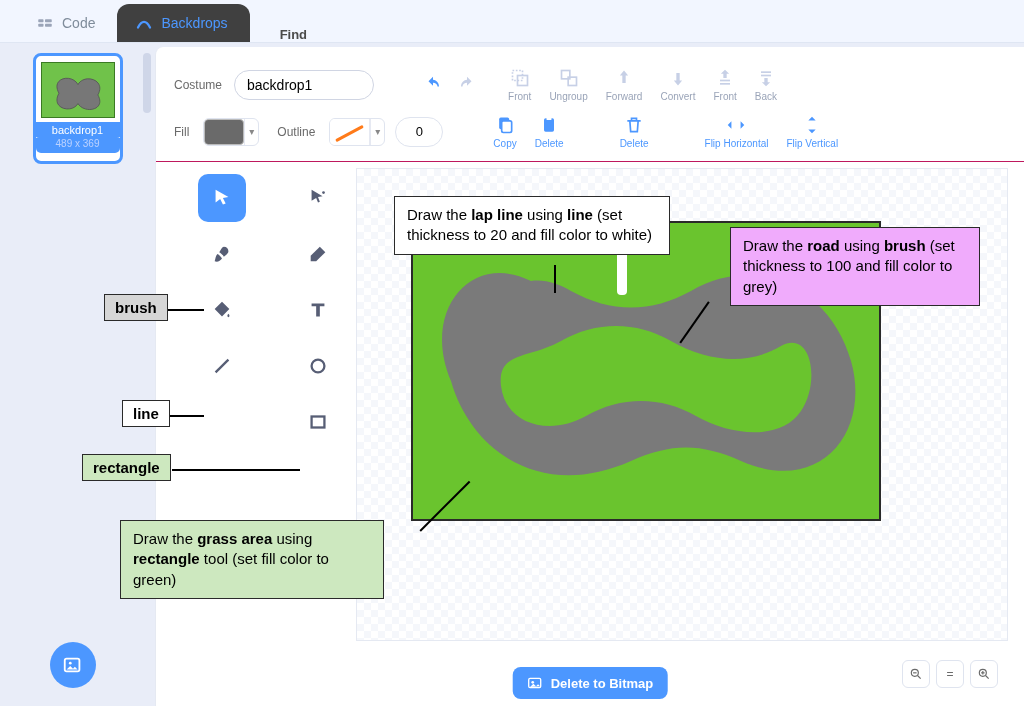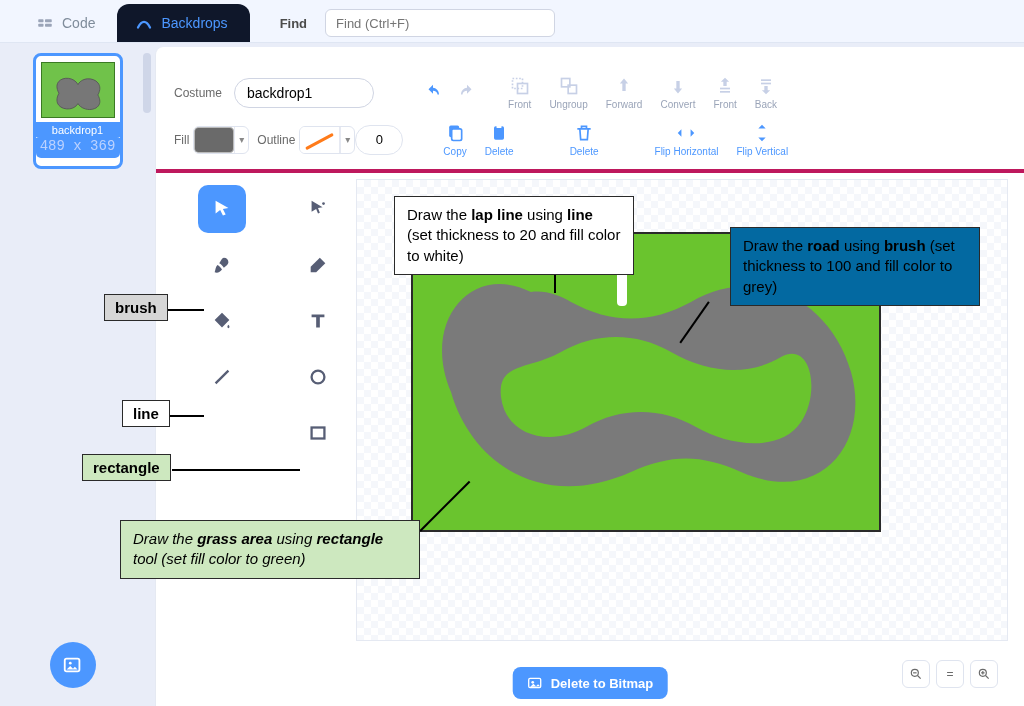--- a/index.html
+++ b/index.html
@@ -1,53 +1,53 @@
 <!DOCTYPE html>
 <html><head>
 <meta charset="utf-8">
 <style>
 * { box-sizing: border-box; margin: 0; padding: 0; font-family: "Helvetica Neue", Arial, sans-serif; }
 body { width: 1024px; height: 706px; overflow: hidden; background: #fff; position: relative; }
 
 
-.tabbar { display: flex; align-items: center; gap: 0; padding: 4px 18px 0 18px; background: #f2f6ff; border-bottom: 1px solid #dfe6f3; position: relative; }
+.tabbar { display: flex; align-items: flex-end; gap: 0; padding: 4px 18px 0 18px; background: #f2f6ff; border-bottom: 1px solid #dfe6f3; position: relative; }
 .tab { display: flex; align-items: center; gap: 8px; padding: 10px 22px 10px 18px; border-radius: 12px 12px 0 0; cursor: pointer; color: #7f8c9b; font-size: 14px; }
-.tab.active { background: #0f172a; color: #4c97ff; }
+.tab.active { background: #404040; color: #4c97ff; }
 .tab svg, .tab .glyph { width: 18px; height: 18px; display: inline-block; }
 .find-area { display: flex; align-items: center; gap: 18px; margin-left: 30px; }
 .find-label { font-size: 13px; font-weight: 600; color: #4b4b4b; }
 .find-box { width: 230px; height: 28px; border: 1px solid #d0d5e3; border-radius: 6px; padding: 4px 10px; font-size: 13px; color: #555; background: #fff; }
 
 
 .workspace { display: flex; height: calc(100% - 42px); background: #e9edf8; position: relative; }
 
 
 .sidebar { width: 155px; background: #e9edf8; padding: 10px 6px; position: relative; }
 .scrollthumb { position: absolute; top: 10px; right: 4px; width: 8px; height: 60px; background: #cfd6e8; border-radius: 4px; }
 .costume-card { width: 90px; margin: 0 auto; background: #fff; border: 3px solid #4c97ff; border-radius: 8px; padding: 4px 0 8px 0; text-align: center; cursor: pointer; }
 .costume-card .num { position: absolute; font-size: 11px; color: #333; margin: 2px 6px; }
 .thumb { width: 74px; height: 56px; margin: 2px auto 4px; background: #70c24a; border: 1px solid #3a7a23; position: relative; overflow: hidden; }
 .thumb .road { position: absolute; inset: 6px 4px 6px 4px; }
 .costume-name { font-size: 11px; background: #4c97ff; color: #fff; padding: 2px 0; border-radius: 0 0 4px 4px; margin: 0 -1px; }
-.costume-dim { font-size: 14px; color: #bcd2ff; background: #4c97ff; padding: 0 0 4px; border-radius: 0 0 5px 5px; font-family: Liberation Mono, monospace; }
+.costume-dim { font-size: 10px; color: #bcd2ff; background: #4c97ff; padding: 0 0 4px; border-radius: 0 0 5px 5px; }
 
 
 .editor { flex: 1; background: #fff; border-left: 1px solid #e5e9f2; display: flex; flex-direction: column; border-radius: 8px 0 0 0; margin-top: 4px; }
 
 
-.toolbar1 { display: flex; align-items: center; gap: 8px; padding: 28px 18px 6px 18px; }
+.toolbar1 { display: flex; align-items: center; gap: 8px; padding: 20px 18px 6px 18px; }
 .lbl { font-size: 12px; color: #6a6a6a; margin-right: 4px; }
 .costume-input { width: 140px; height: 30px; border: 1px solid #d0d5e3; border-radius: 16px; padding: 4px 12px; font-size: 14px; }
 .ub { width: 26px; height: 26px; display: flex; align-items: center; justify-content: center; border-radius: 6px; cursor: pointer; color: #4c97ff; }
 .tool-group { display: flex; gap: 18px; margin-left: 20px; }
 .tool-item { display: flex; flex-direction: column; align-items: center; gap: 2px; color: #9aa4b8; font-size: 10px; }
 .tool-item .ico { width: 22px; height: 22px; display: flex; align-items: center; justify-content: center; }
 .tool-item.enabled { color: #4c97ff; }
 
-.toolbar2 { display: flex; align-items: center; padding: 6px 18px 12px 18px; border-bottom: 4px solid #be185d; }
+.toolbar2 { display: flex; align-items: center; gap: 10px; padding: 6px 18px 12px 18px; border-bottom: 1px solid #be185d; }
 .color-chip { width: 40px; height: 26px; background: #6a6a6a; border: 1px solid #bbb; border-radius: 4px; display: inline-block; }
 .chip-wrap { display: flex; align-items: center; border: 1px solid #dfe4ef; border-radius: 6px; overflow: hidden; }
 .chip-wrap .dd { width: 14px; height: 26px; border-left: 1px solid #e6e9f2; display: flex; align-items: center; justify-content: center; color: #888; font-size: 10px; }
 .outline-chip { width: 40px; height: 26px; background: #fff; position: relative; border-right: 1px solid #e6e9f2; }
 .outline-chip::after { content: ""; position: absolute; left: 4px; right: 4px; top: 50%; height: 3px; background: #ff7b1a; transform: rotate(-28deg); border-radius: 2px; }
 .outline-width { width: 48px; height: 30px; border: 1px solid #dfe4ef; border-radius: 16px; text-align: center; font-size: 13px; }
 
 
 .canvas-row { flex: 1; display: flex; position: relative; }
 .palette { width: 170px; padding: 12px 4px 12px 12px; display: grid; grid-template-columns: 52px 52px; grid-auto-rows: 50px; gap: 6px 44px; align-content: start; margin-left: 30px; }
@@ -61,21 +61,21 @@
 .lap { position: absolute; left: 260px; top: 64px; width: 10px; height: 62px; background: #fff; border-radius: 4px; }
 .convert-pill { position: absolute; left: 50%; transform: translateX(-50%); bottom: 8px; }
 .blue-pill { background: #4c97ff; color: #fff; border: none; border-radius: 8px; padding: 8px 14px; font-size: 13px; font-weight: 600; display: flex; align-items: center; gap: 8px; cursor: pointer; }
 .fab { width: 46px; height: 46px; border-radius: 50%; background: #4c97ff; color: #fff; display: flex; align-items: center; justify-content: center; cursor: pointer; position: absolute; left: 50px; bottom: 18px; }
 .zoom { display: flex; gap: 6px; position: absolute; right: 26px; bottom: 18px; }
 .zbtn { width: 28px; height: 28px; border: 1px solid #dfe4ef; border-radius: 6px; display: flex; align-items: center; justify-content: center; color: #6a6a6a; cursor: pointer; background: #fff; }
 
 
 .callout { position: absolute; background: #fff; border: 1px solid #2a2a2a; padding: 8px 12px; font-size: 15px; line-height: 1.35; z-index: 50; }
 .callout.green { background: #cde8bf; }
-.callout.grey { background: #0369a1; }
+.callout.grey { background: #f0abfc; }
 .tag { position: absolute; background: #fff; border: 1px solid #2a2a2a; padding: 4px 10px; font-size: 15px; z-index: 50; }
 .tag.grey { background: #d6d6d6; }
 .tag.green { background: #cde8bf; }
 .lead { position: absolute; background: #000; height: 1.5px; z-index: 40; }
 .leadv { position: absolute; background: #000; width: 1.5px; z-index: 40; }
 </style>
 </head>
 <body>
 
 <div class="tabbar">
@@ -89,21 +89,20 @@
     <span>Code</span>
   </div>
   <div class="tab active">
     <svg viewBox="0 0 24 24" fill="#4c97ff">
         <path d="M4 18c5-10 11-10 16 0" stroke="#4c97ff" stroke-width="3" fill="none" stroke-linecap="round"></path>
       </svg>
     <span>Backdrops</span>
   </div>
   <div class="find-area">
     <span class="find-label">Find</span>
-    <input class="find-box" placeholder="Find (Ctrl+F)" style="">
   </div>
 </div>
 
 <div class="workspace">
 
   <div class="sidebar">
     <div class="scrollthumb"></div>
     <div class="costume-card" style="position:relative;">
       <span class="num">1</span>
       <div class="thumb">
@@ -354,26 +353,26 @@
 
 <div class="tag grey" style="left:104px; top:294px;"><b>brush</b></div>
 <div class="lead" style="left:162px; top:309px; width:42px;"></div>
 
 <div class="tag" style="left:122px; top:400px;"><b>line</b></div>
 <div class="lead" style="left:160px; top:415px; width:44px;"></div>
 
 <div class="tag green" style="left:82px; top:454px;"><b>rectangle</b></div>
 <div class="lead" style="left:172px; top:469px; width:128px;"></div>
 
-<div class="callout" style="left:394px; top:196px; width:240px;">
+<div class="callout" style="left:394px; top:196px; width:276px;">
   <span>Draw the </span><b>lap line</b><span> using </span><b>line</b><span> (set thickness to 20 and fill color to white)</span>
 </div>
 <div class="leadv" style="left:554px; top:265px; height:28px;"></div>
 
 <div class="callout grey" style="left:730px; top:227px; width:250px;">
   <span>Draw the </span><b>road</b><span> using </span><b>brush</b><span> (set thickness to 100 and fill color to grey)</span>
 </div>
 <div class="lead" style="left:680px; top:342px; width:50px; transform:rotate(-55deg); transform-origin:left;"></div>
 
-<div class="callout green" style="left:120px; top:520px; width:300px;font-style:italic;">
+<div class="callout green" style="left:120px; top:520px; width:264px;">
   <span>Draw the </span><b>grass area</b><span> using </span><b>rectangle</b><span> tool (set fill color to green)</span>
 </div>
 <div class="lead" style="left:420px; top:530px; width:70px; transform:rotate(-45deg); transform-origin:left;"></div>
 
 </body></html>

